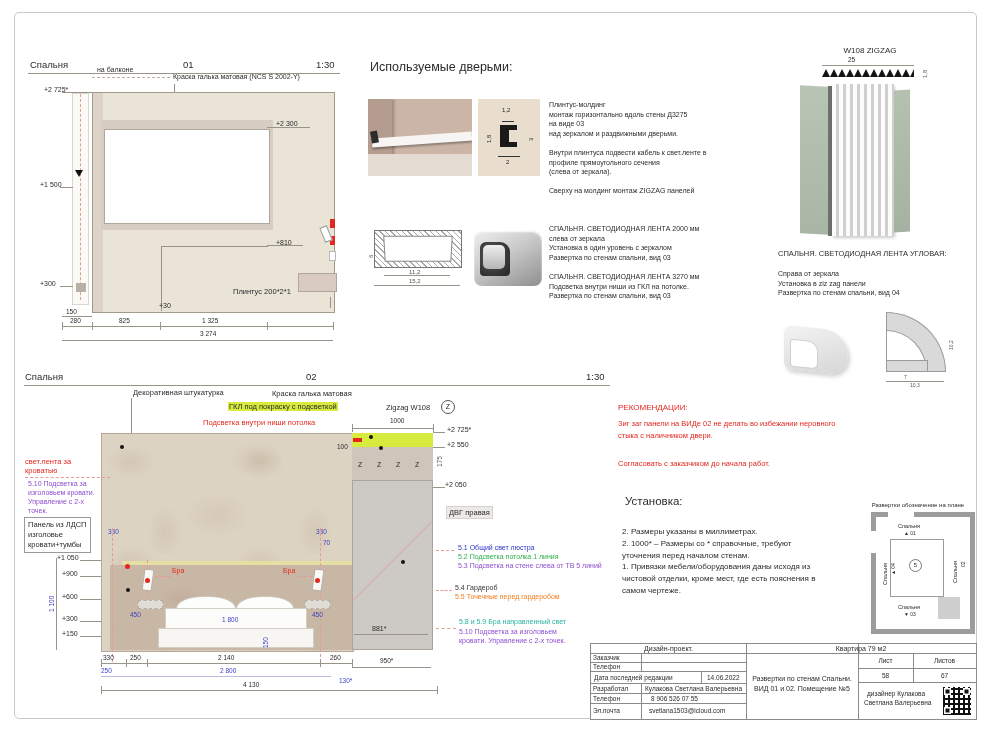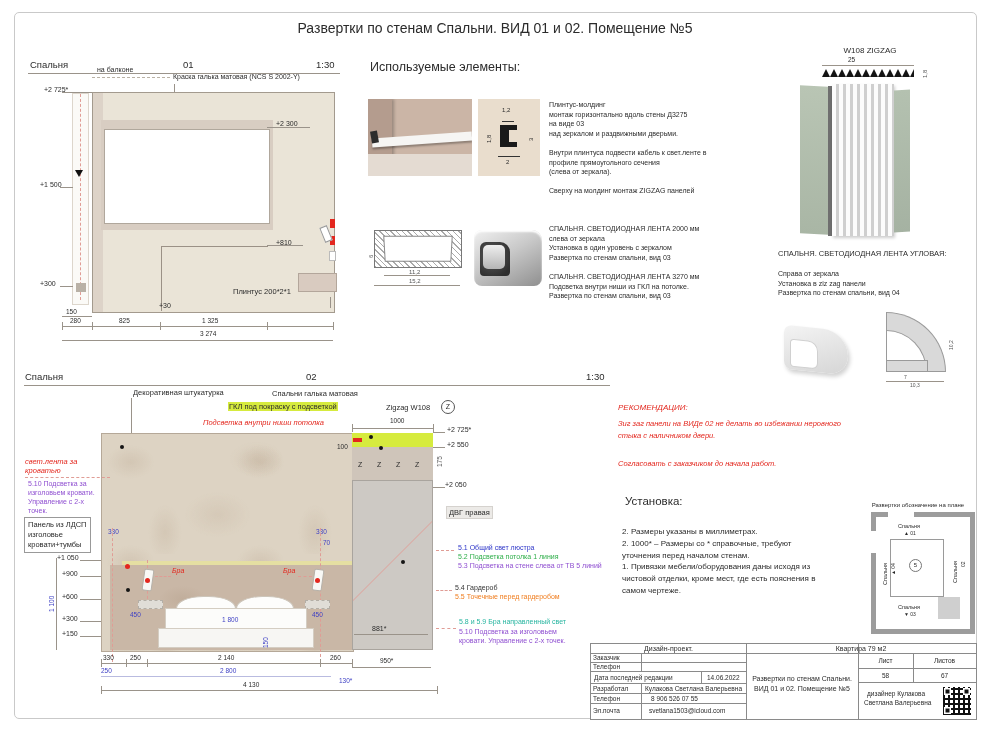--- a/index.html
+++ b/index.html
@@ -2,21 +2,21 @@
 <html><head>
 <meta charset="utf-8">
 <style>
   html,body{margin:0;padding:0;background:#fff;}
   .sheet{position:relative;width:990px;height:730px;background:#fff;overflow:hidden;
          font-family:"Liberation Sans",sans-serif;color:#2b2b2b;}
   .a{position:absolute;white-space:nowrap;}
   .frame{position:absolute;left:14px;top:12px;width:961px;height:705px;border:1px solid #c9c9c9;border-radius:5px;}
   .t6{font-size:6px;} .t65{font-size:6.5px;} .t7{font-size:7px;} .t75{font-size:7.5px;}
   .t8{font-size:8px;} .t9{font-size:9.5px;} .t11{font-size:11.5px;} .t12{font-size:12.5px;} .t14{font-size:14px;}
-  .red{color:#e3271e;font-style:italic;} .blue{color:#3d3fc4;} .pur{color:#8f4fd1;} .grn{color:#2fae4a;}
+  .red{color:#e3271e;} .blue{color:#3d3fc4;} .pur{color:#8f4fd1;} .grn{color:#2fae4a;}
   .org{color:#f07d1e;} .teal{color:#27b5a0;} .grey{color:#555;}
   .hl{position:absolute;height:1px;background:#9a938a;}
   .vl{position:absolute;width:1px;background:#9a938a;}
   .hlr{position:absolute;height:0;border-top:1px dashed #e09c95;}
   .vlr{position:absolute;width:0;border-left:1px dashed #e09c95;}
   .dot{position:absolute;width:4px;height:4px;border-radius:50%;background:#151515;}
   .rdot{position:absolute;width:5px;height:5px;border-radius:50%;background:#e3271e;}
   .rot{transform:rotate(-90deg);transform-origin:left top;}
   .ln{display:block;min-height:9.6px;line-height:9.6px;}
   .ln8{display:block;min-height:11.8px;line-height:11.8px;}
@@ -35,21 +35,20 @@
       repeating-linear-gradient(0deg,#111 0 2px,transparent 2px 5px),
       repeating-linear-gradient(90deg,#111 0 2px,rgba(255,255,255,.85) 2px 5px);}
   .qrc{position:absolute;width:7px;height:7px;background:#111;box-shadow:inset 0 0 0 1.5px #fff,inset 0 0 0 3px #111;}
 </style>
 </head>
 <body>
 
 <div class="sheet">
   <div class="frame"></div>
 
-  <div class="a t14" style="left:0;top:20px;width:990px;text-align:center;">Развертки по стенам Спальни. ВИД 01 и 02. Помещение №5</div>
 
   <div class="a t9" style="left:30px;top:59px;">Спальня</div>
   <div class="a t9" style="left:183px;top:59px;">01</div>
   <div class="a t9" style="left:316px;top:59px;">1:30</div>
   <div class="hl" style="left:28px;top:73px;width:312px;"></div>
 
   <div class="a t7" style="left:97px;top:66px;">на балконе</div>
   <div class="a" style="left:92px;top:77px;width:78px;border-top:1px dashed #b9b1a4;"></div>
   <div class="a t7" style="left:173px;top:73px;">Краска галька матовая (NCS S 2002-Y)</div>
   <div class="vl" style="left:174px;top:84px;height:26px;"></div>
@@ -95,21 +94,21 @@
   <div class="a t65" style="left:202px;top:317px;">1 325</div>
   <div class="hl" style="left:62px;top:326px;width:271px;"></div>
   <div class="vl" style="left:62px;top:322px;height:8px;"></div>
   <div class="vl" style="left:92px;top:322px;height:8px;"></div>
   <div class="vl" style="left:160px;top:322px;height:8px;"></div>
   <div class="vl" style="left:267px;top:322px;height:8px;"></div>
   <div class="vl" style="left:333px;top:322px;height:8px;"></div>
   <div class="a t65" style="left:200px;top:330px;">3 274</div>
   <div class="hl" style="left:62px;top:340px;width:271px;"></div>
 
-  <div class="a t12" style="left:370px;top:60px;">Используемые элементы:</div>
+  <div class="a t12" style="left:370px;top:60px;">Используемые дверьми:</div>
 
   <div class="a" style="left:368px;top:99px;width:104px;height:77px;background:linear-gradient(100deg,#bda globalization,#c9b3a4 0%,#cdb9aa 55%,#dacabc 100%);background-color:#cbb5a6;overflow:hidden;">
     <div class="a" style="left:0;top:0;width:24px;height:77px;background:#b49c8e;box-shadow:2px 0 3px rgba(0,0,0,.25);"></div>
     <div class="a" style="left:0;top:55px;width:104px;height:22px;background:#e4dbd2;"></div>
     <div class="a" style="left:4px;top:36px;width:100px;height:9px;background:#f6f5f3;box-shadow:0 2px 2px rgba(0,0,0,.3);transform:rotate(-4deg);"></div>
     <div class="a" style="left:3px;top:32px;width:7px;height:12px;background:#2c2c2c;transform:rotate(-10deg);"></div>
   </div>
 
   <div class="a" style="left:478px;top:99px;width:62px;height:77px;background:#e9ddcd;">
     <div class="a" style="left:22px;top:26px;width:17px;height:22px;background:#1a1a1a;"></div>
@@ -200,21 +199,21 @@
     <div class="hl" style="left:12px;top:79px;width:58px;"></div>
   </div>
 
   <div class="a t9" style="left:25px;top:371px;">Спальня</div>
   <div class="a t9" style="left:306px;top:371px;">02</div>
   <div class="a t9" style="left:586px;top:371px;">1:30</div>
   <div class="hl" style="left:24px;top:385px;width:586px;"></div>
 
   <div class="a t75" style="left:133px;top:388px;">Декоративная штукатурка</div>
   <div class="vl" style="left:131px;top:398px;height:36px;"></div>
-  <div class="a t75" style="left:272px;top:389px;">Спальни галька матовая</div>
+  <div class="a t75" style="left:272px;top:389px;">Краска галька матовая</div>
   <div class="a t75 hi" style="left:228px;top:402px;">ГКЛ под покраску с подсветкой</div>
   <div class="a t75 red" style="left:203px;top:418px;">Подсветка внутри ниши потолка</div>
   <div class="a t75" style="left:386px;top:403px;">Zigzag W108</div>
   <div class="a" style="left:441px;top:400px;width:12px;height:12px;border:1px solid #555;border-radius:50%;text-align:center;font-size:7px;line-height:12px;">Z</div>
   <div class="a t65" style="left:390px;top:417px;">1000</div>
   <div class="hl" style="left:352px;top:428px;width:81px;"></div>
   <div class="vl" style="left:352px;top:424px;height:8px;"></div>
   <div class="vl" style="left:433px;top:424px;height:8px;"></div>
 
   <div class="wall02"></div>

